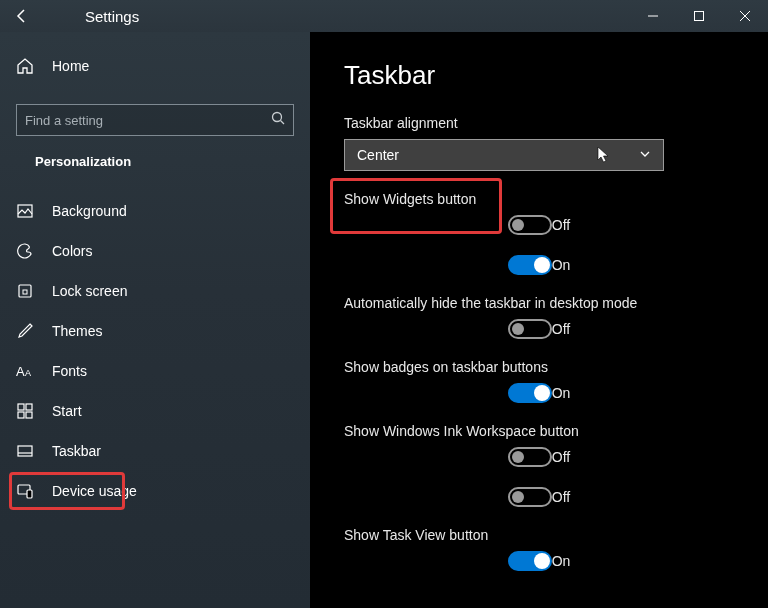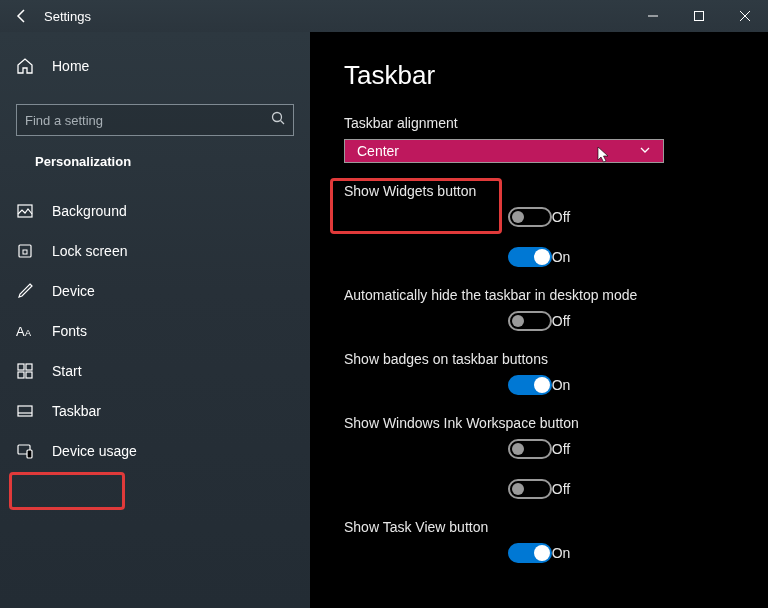--- a/index.html
+++ b/index.html
@@ -1,36 +1,36 @@
 <!DOCTYPE html>
 <html><head>
 <meta charset="utf-8">
 <style>
   * { box-sizing: border-box; margin: 0; padding: 0; font-family: "Segoe UI", Arial, sans-serif; }
   html, body { width: 768px; height: 608px; overflow: hidden; background: #000; color: #fff; }
   .window { width: 768px; height: 608px; display: flex; flex-direction: column; position: relative; }
   .titlebar { height: 32px; display: flex; align-items: center; background: linear-gradient(180deg,#2f3a42,#2b353d); }
   .tb-back { width: 44px; height: 32px; display:flex; align-items:center; justify-content:center; cursor:pointer; }
-  .tb-title { font-size: 13px; color: #fff; }
+  .tb-title { font-size: 15px; color: #fff; margin-left: 41px; }
   .wincontrols { margin-left:auto; display:flex; }
   .winbtn { width:46px; height:32px; display:flex; align-items:center; justify-content:center; cursor:pointer; }
   .winbtn svg { stroke:#fff; fill:none; }
   .body { flex:1; display:flex; overflow:hidden; }
   .sidebar { width: 310px; background: linear-gradient(180deg,#2d3840 0%,#273038 45%,#232c34 100%); padding: 14px 0 0 0; display:flex; flex-direction:column; }
   .home-row, .nav-item { display:flex; align-items:center; gap:18px; height:40px; padding: 0 16px; font-size:14px; color:#fff; cursor:pointer; }
   .search-wrap { margin: 18px 16px 18px 16px; height:32px; border:1px solid #7f8a92; display:flex; align-items:center; padding:15px 8px; background:rgba(0,0,0,0.1); }
   .search-input { flex:1; background:transparent; border:none; outline:none; color:#fff; font-size:13px; }
   .search-input::placeholder { color:#a8b0b6; }
   .personalization-label { font-size:13px; font-weight:600; color:#fff; padding: 0 18px 12px 35px; }
   .nav-list { margin-top:10px; display:flex; flex-direction:column; gap:0; }
   .nav-icon { width:18px; height:18px; display:flex; align-items:center; justify-content:center; color:#fff; }
   .content { flex:1; background:#000; padding: 28px 34px 0 34px; overflow-y:auto; }
   .page-title { font-size:26px; font-weight:400; margin-bottom:24px; }
   .field-label { font-size:14px; color:#e8e8e8; margin-bottom:8px; }
-  .dropdown { width: 320px; height:24px; border:1px solid #9b9b9b; display:flex; align-items:center; padding:0 12px; font-size:14px; color:#fff; background:#be185d; cursor:pointer; position:relative; }
+  .dropdown { width: 320px; height:32px; border:1px solid #9b9b9b; display:flex; align-items:center; padding:0 12px; font-size:14px; color:#fff; background:#404040; cursor:pointer; position:relative; }
   .dropdown .chev { margin-left:auto; }
   .cursor { position:absolute; left:252px; top:6px; }
   .setting { margin-top:20px; }
   .toggle-row { display:flex; align-items:center; margin-top:6px;justify-content:center; }
   .toggle { width:44px; height:20px; border-radius:10px; position:relative; cursor:pointer; }
   .toggle.off { border:2px solid #9a9a9a; }
   .toggle.off::after { content:""; position:absolute; left:2px; top:2px; width:12px; height:12px; border-radius:50%; background:#9a9a9a; }
   .toggle.on { background:#0078d4; }
   .toggle.on::after { content:""; position:absolute; right:2px; top:2px; width:16px; height:16px; border-radius:50%; background:#fff; }
   .toggle-state { font-size:14px; color:#e8e8e8; }
@@ -100,33 +100,41 @@
               <svg width="18" height="18" viewBox="0 0 18 18">
                 <rect x="2" y="3" width="14" height="12" stroke="#fff" stroke-width="1.2" fill="none"></rect>
                 <path d="M2 12 L6 8 L9 11 L12 7 L16 12" stroke="#fff" stroke-width="1.2" fill="none"></path>
               </svg>
             </span>
           <span>Background</span>
         </div>
         <div class="nav-item">
           <span class="nav-icon">
               <svg width="18" height="18" viewBox="0 0 18 18">
+                <path d="M9 2 A7 7 0 1 0 15 12 C15 10 13 10 12 10 C10 10 10 8 12 7 C14 6 14 3 9 2 Z" stroke="#fff" stroke-width="1.2" fill="none"></path>
+              </svg>
+            </span>
+          <span>Colors</span>
+        </div>
+        <div class="nav-item">
+          <span class="nav-icon">
+              <svg width="18" height="18" viewBox="0 0 18 18">
                 <rect x="3" y="3" width="12" height="12" rx="1" stroke="#fff" stroke-width="1.2" fill="none"></rect>
                 <rect x="7" y="8" width="4" height="4" stroke="#fff" stroke-width="1" fill="none"></rect>
               </svg>
             </span>
           <span>Lock screen</span>
         </div>
         <div class="nav-item">
           <span class="nav-icon">
               <svg width="18" height="18" viewBox="0 0 18 18">
                 <path d="M14 2 L16 4 L6 14 L3 15 L4 12 Z" stroke="#fff" stroke-width="1.2" fill="none"></path>
               </svg>
             </span>
-          <span>Device</span>
+          <span>Themes</span>
         </div>
         <div class="nav-item">
           <span class="nav-icon">
               <svg width="18" height="18" viewBox="0 0 18 18">
                 <text x="0" y="14" font-size="13" fill="#fff" font-family="serif">A</text>
                 <text x="9" y="14" font-size="9" fill="#fff" font-family="serif">A</text>
               </svg>
             </span>
           <span>Fonts</span>
         </div>

